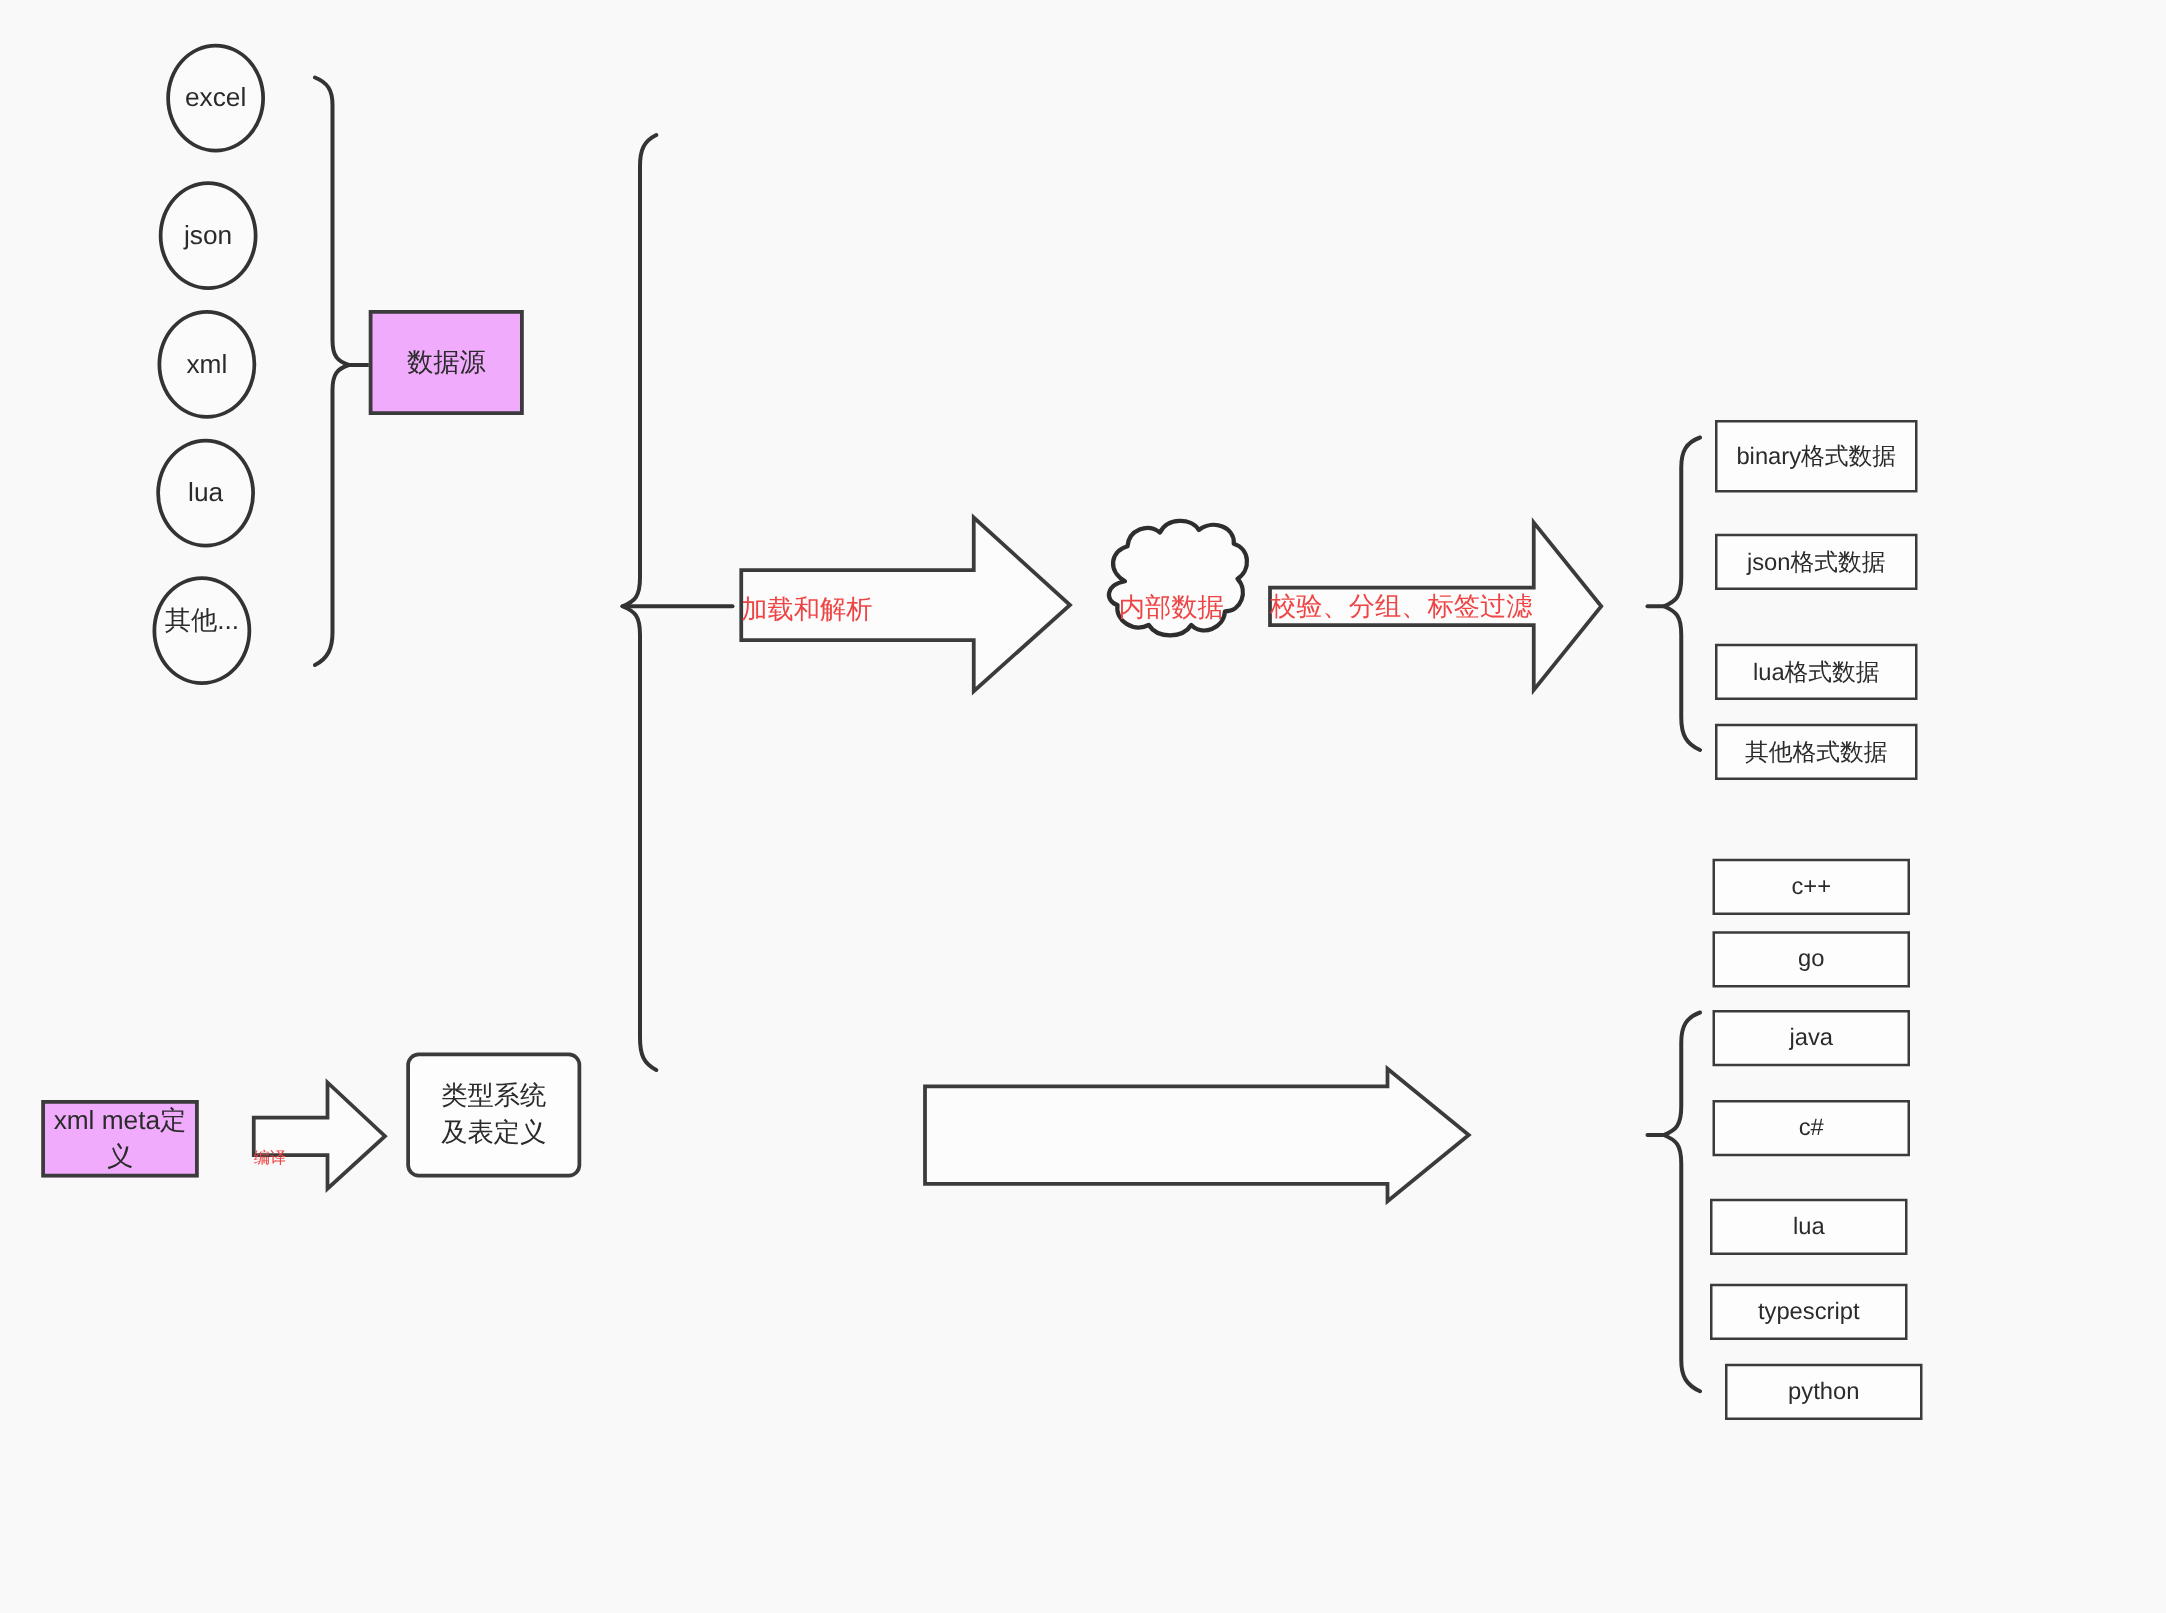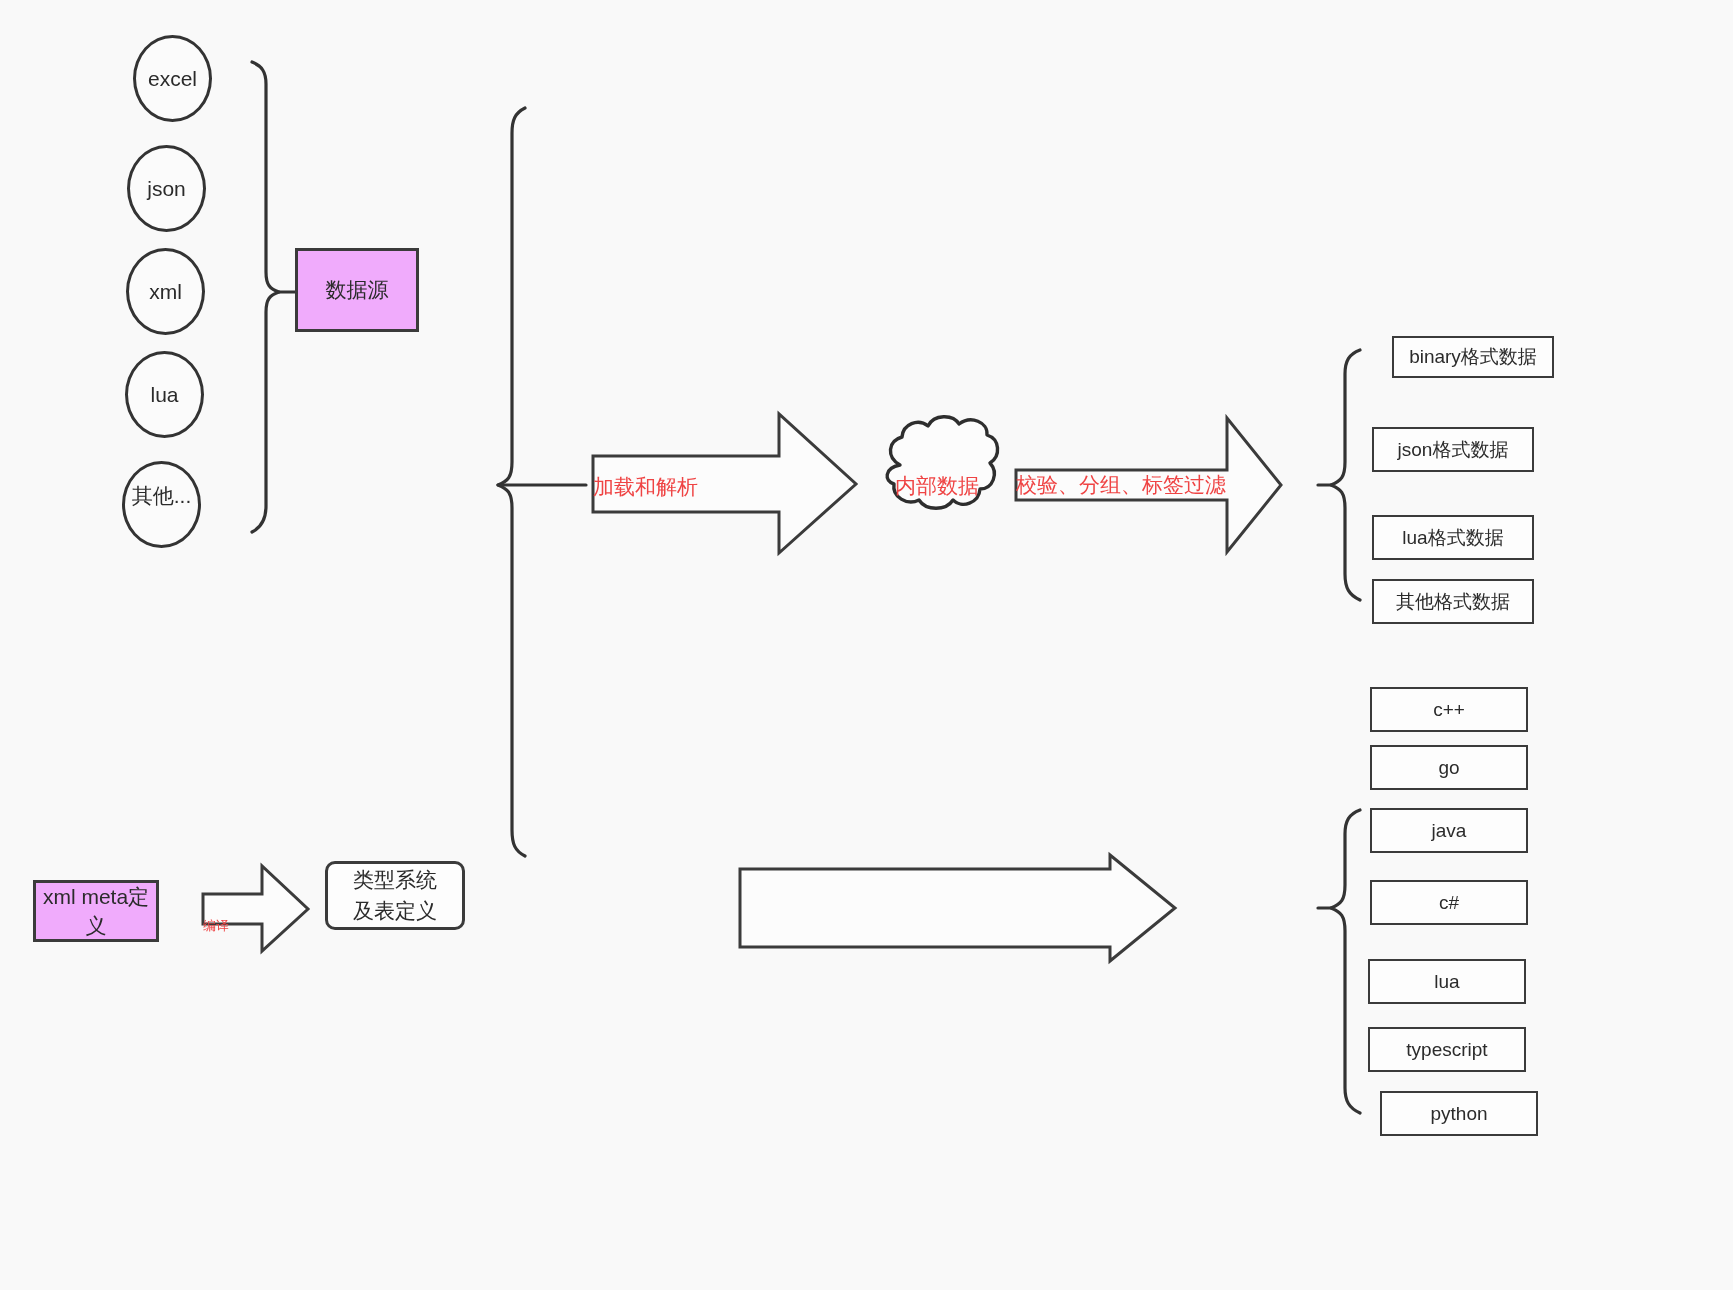--- a/index.html
+++ b/index.html
@@ -93,38 +93,38 @@
 
   <div class="arrow-text" style="left:593px;top:473px;width:186px;">加载和解析</div>
 
   <div class="arrow-text" style="left:895px;top:472px;width:92px;">内部数据</div>
 
   <div class="arrow-text" style="left:1016px;top:471px;width:211px;">校验、分组、标签过滤</div>
 
   <div class="arrow-text" style="left:203px;top:917px;width:59px;font-size:13px;">编译</div>
 
 
-  <div class="node rect-sm" style="left:1372px;top:336px;width:162px;height:42px;margin-left:20px;">
+  <div class="node rect-sm" style="left:1372px;top:336px;width:162px;height:58px;">
     <span class="lbl">binary格式数据</span>
   </div>
   <div class="node rect-sm" style="left:1372px;top:427px;width:162px;height:45px;">
     <span class="lbl">json格式数据</span>
   </div>
   <div class="node rect-sm" style="left:1372px;top:515px;width:162px;height:45px;">
     <span class="lbl">lua格式数据</span>
   </div>
   <div class="node rect-sm" style="left:1372px;top:579px;width:162px;height:45px;">
     <span class="lbl">其他格式数据</span>
   </div>
 
   <div class="node rect" style="left:33px;top:880px;width:126px;height:62px;line-height:1.4;">
     <span class="lbl">xml meta定义</span>
   </div>
 
-  <div class="node rounded" style="left:325px;top:861px;width:140px;height:69px;padding:0 24px;">
+  <div class="node rounded" style="left:325px;top:842px;width:140px;height:100px;padding:0 24px;">
     <span class="lbl">类型系统及表定义</span>
   </div>
 
   <div class="node rect-sm" style="left:1370px;top:687px;width:158px;height:45px;">
     <span class="lbl">c++</span>
   </div>
   <div class="node rect-sm" style="left:1370px;top:745px;width:158px;height:45px;">
     <span class="lbl">go</span>
   </div>
   <div class="node rect-sm" style="left:1370px;top:808px;width:158px;height:45px;">

